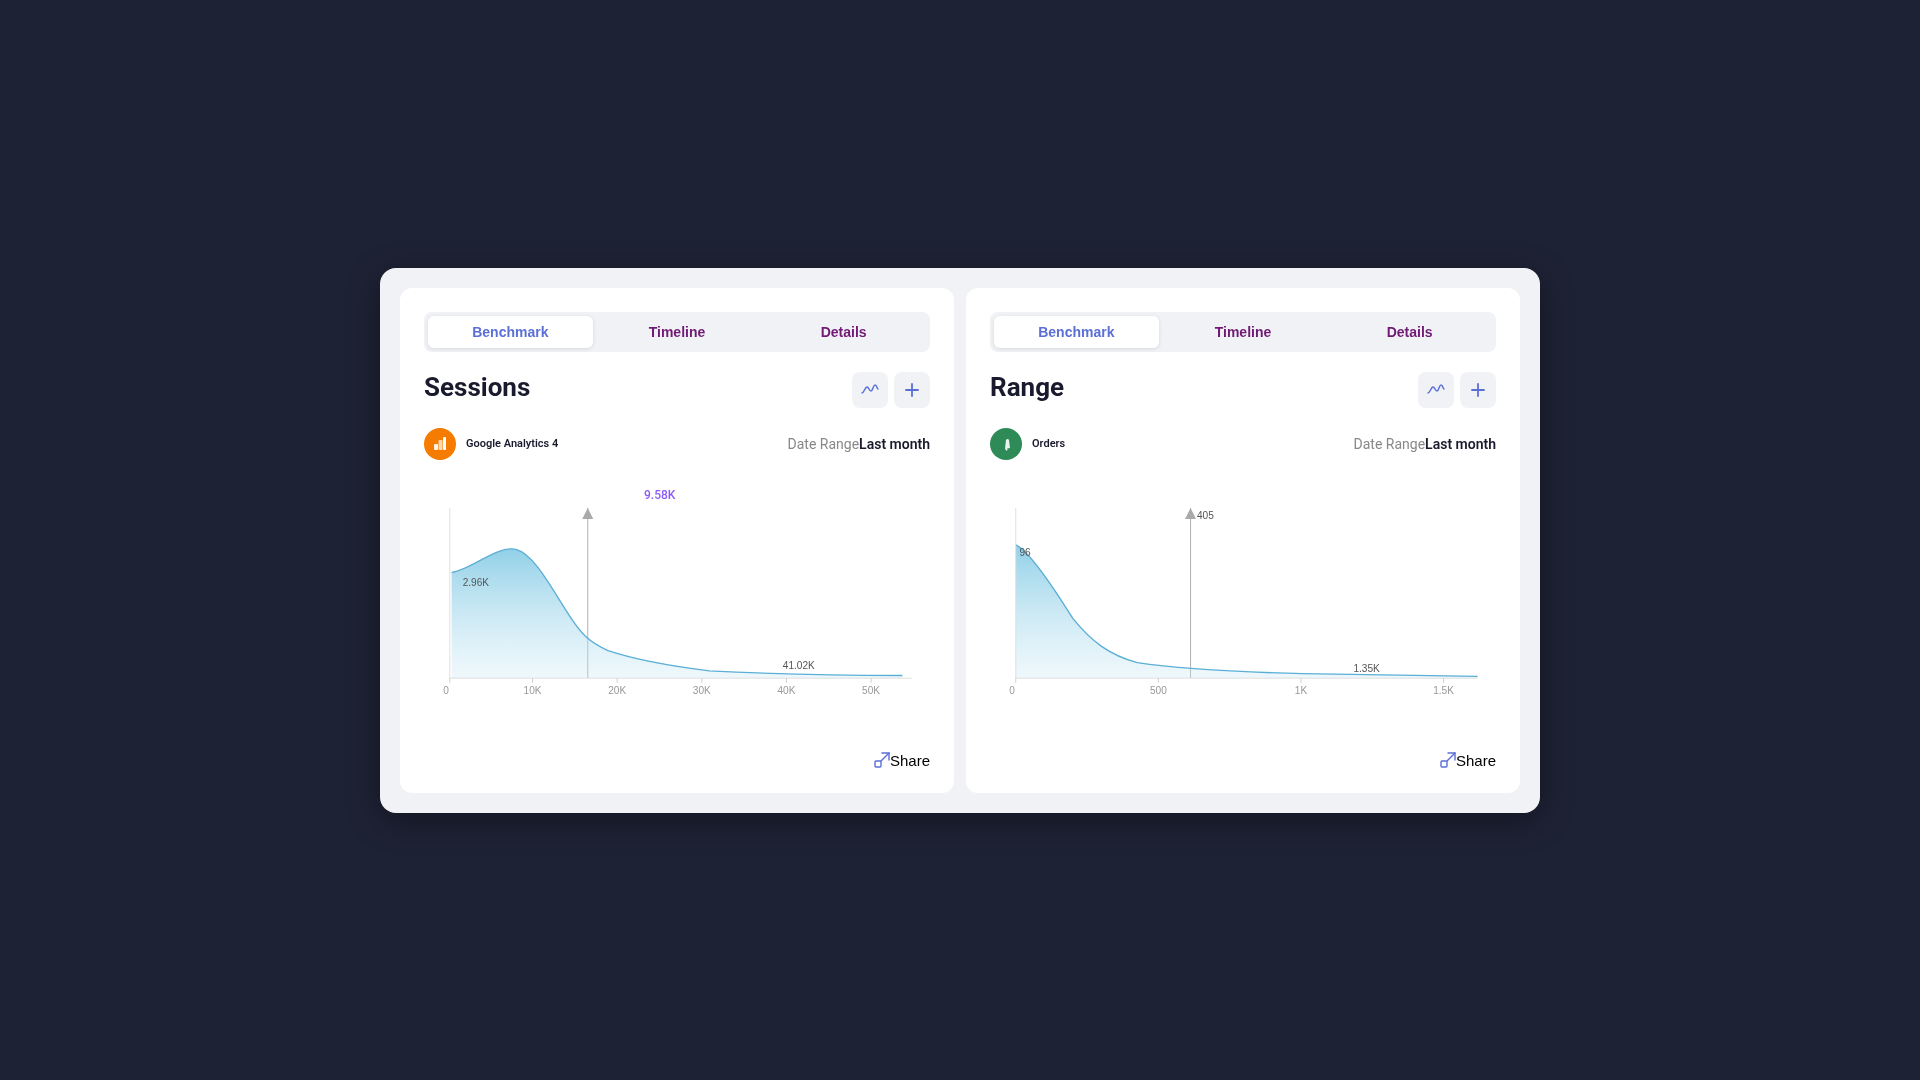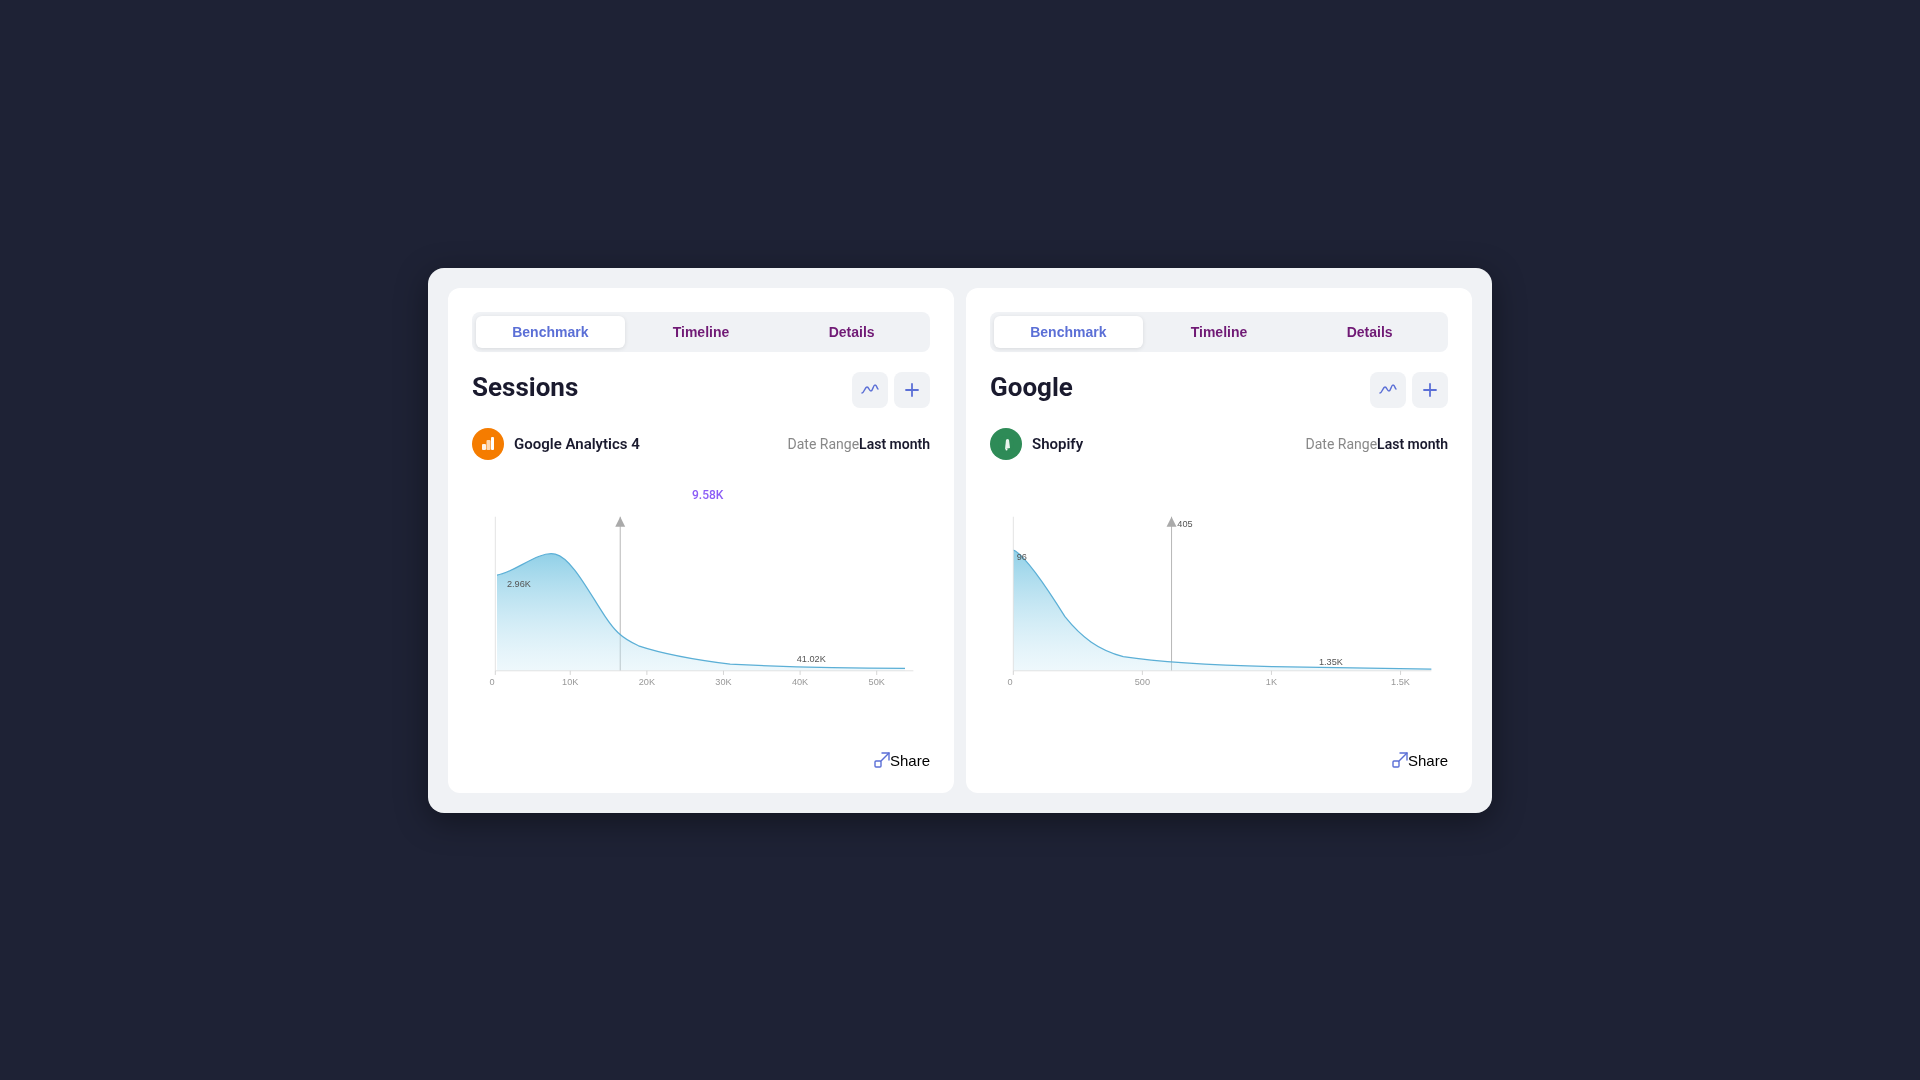--- a/index.html
+++ b/index.html
@@ -10,21 +10,21 @@
       justify-content: center;
       min-height: 100vh;
       font-family: -apple-system, BlinkMacSystemFont, 'Segoe UI', Roboto, sans-serif;
     }
     .main-container {
       background: #f0f2f5;
       border-radius: 16px;
       padding: 20px;
       display: flex;
       gap: 12px;
-      width: 1064px;
+      width: 1160px;
       box-shadow: 0 8px 32px rgba(0,0,0,0.4);
     }
     .panel {
       background: #ffffff;
       border-radius: 12px;
       flex: 1;
       padding: 24px;
       display: flex;
       flex-direction: column;
       gap: 20px;
@@ -101,21 +101,21 @@
       font-weight: bold;
       color: white;
     }
     .ga-logo {
       background: #f57c00;
     }
     .shopify-logo {
       background: #2e8b57;
     }
     .source-name {
-      font-size: 15px;
+      font-size: 11px;
       font-weight: 600;
       color: #1a1a2e;
     }
     .date-range {
       display: flex;
       align-items: center;
       font-size: 14px;
       color: #888;
     }
     .date-range-value {
@@ -254,21 +254,21 @@
   </div>
 
   <div class="panel">
     <div class="tabs">
       <button class="tab active">Benchmark</button>
       <button class="tab">Timeline</button>
       <button class="tab">Details</button>
     </div>
 
     <div class="panel-header">
-      <h2 class="panel-title">Google</h2>
+      <h2 class="panel-title">Range</h2>
       <div class="icon-group">
         <button class="icon-btn">
           <svg width="18" height="14" viewBox="0 0 18 14" fill="none" xmlns="http://www.w3.org/2000/svg">
             <path d="M1 10 C3 10, 4 4, 6 4 C8 4, 8 8, 10 8 C12 8, 12 2, 14 2 C16 2, 16 6, 17 6" stroke="#5b6fd6" stroke-width="1.5" fill="none" stroke-linecap="round"></path>
           </svg>
         </button>
         <button class="icon-btn">
           <svg width="14" height="14" viewBox="0 0 14 14" fill="none">
             <line x1="7" y1="1" x2="7" y2="13" stroke="#5b6fd6" stroke-width="1.8" stroke-linecap="round"></line>
             <line x1="1" y1="7" x2="13" y2="7" stroke="#5b6fd6" stroke-width="1.8" stroke-linecap="round"></line>
@@ -279,21 +279,21 @@
 
     <div class="source-row">
       <div class="source-info">
         <div class="source-logo shopify-logo">
           <svg width="18" height="18" viewBox="0 0 18 18" fill="none">
             <circle cx="9" cy="9" r="8" fill="#2e8b57"></circle>
             <path d="M12 5 C12 5, 11.5 4, 10.5 4 C9.5 4, 9 5, 9 5 L8 14 L13 13 L12 5Z" fill="white" opacity="0.9"></path>
             <circle cx="9.5" cy="14.5" r="1" fill="white"></circle>
           </svg>
         </div>
-        <span class="source-name">Shopify</span>
+        <span class="source-name">Orders</span>
       </div>
       <div class="date-range">
         <span>Date Range</span>
         <span class="date-range-value">Last month</span>
       </div>
     </div>
 
     <div class="chart-area">
       <svg class="chart-svg" viewBox="0 0 550 220" xmlns="http://www.w3.org/2000/svg">
         <defs>

